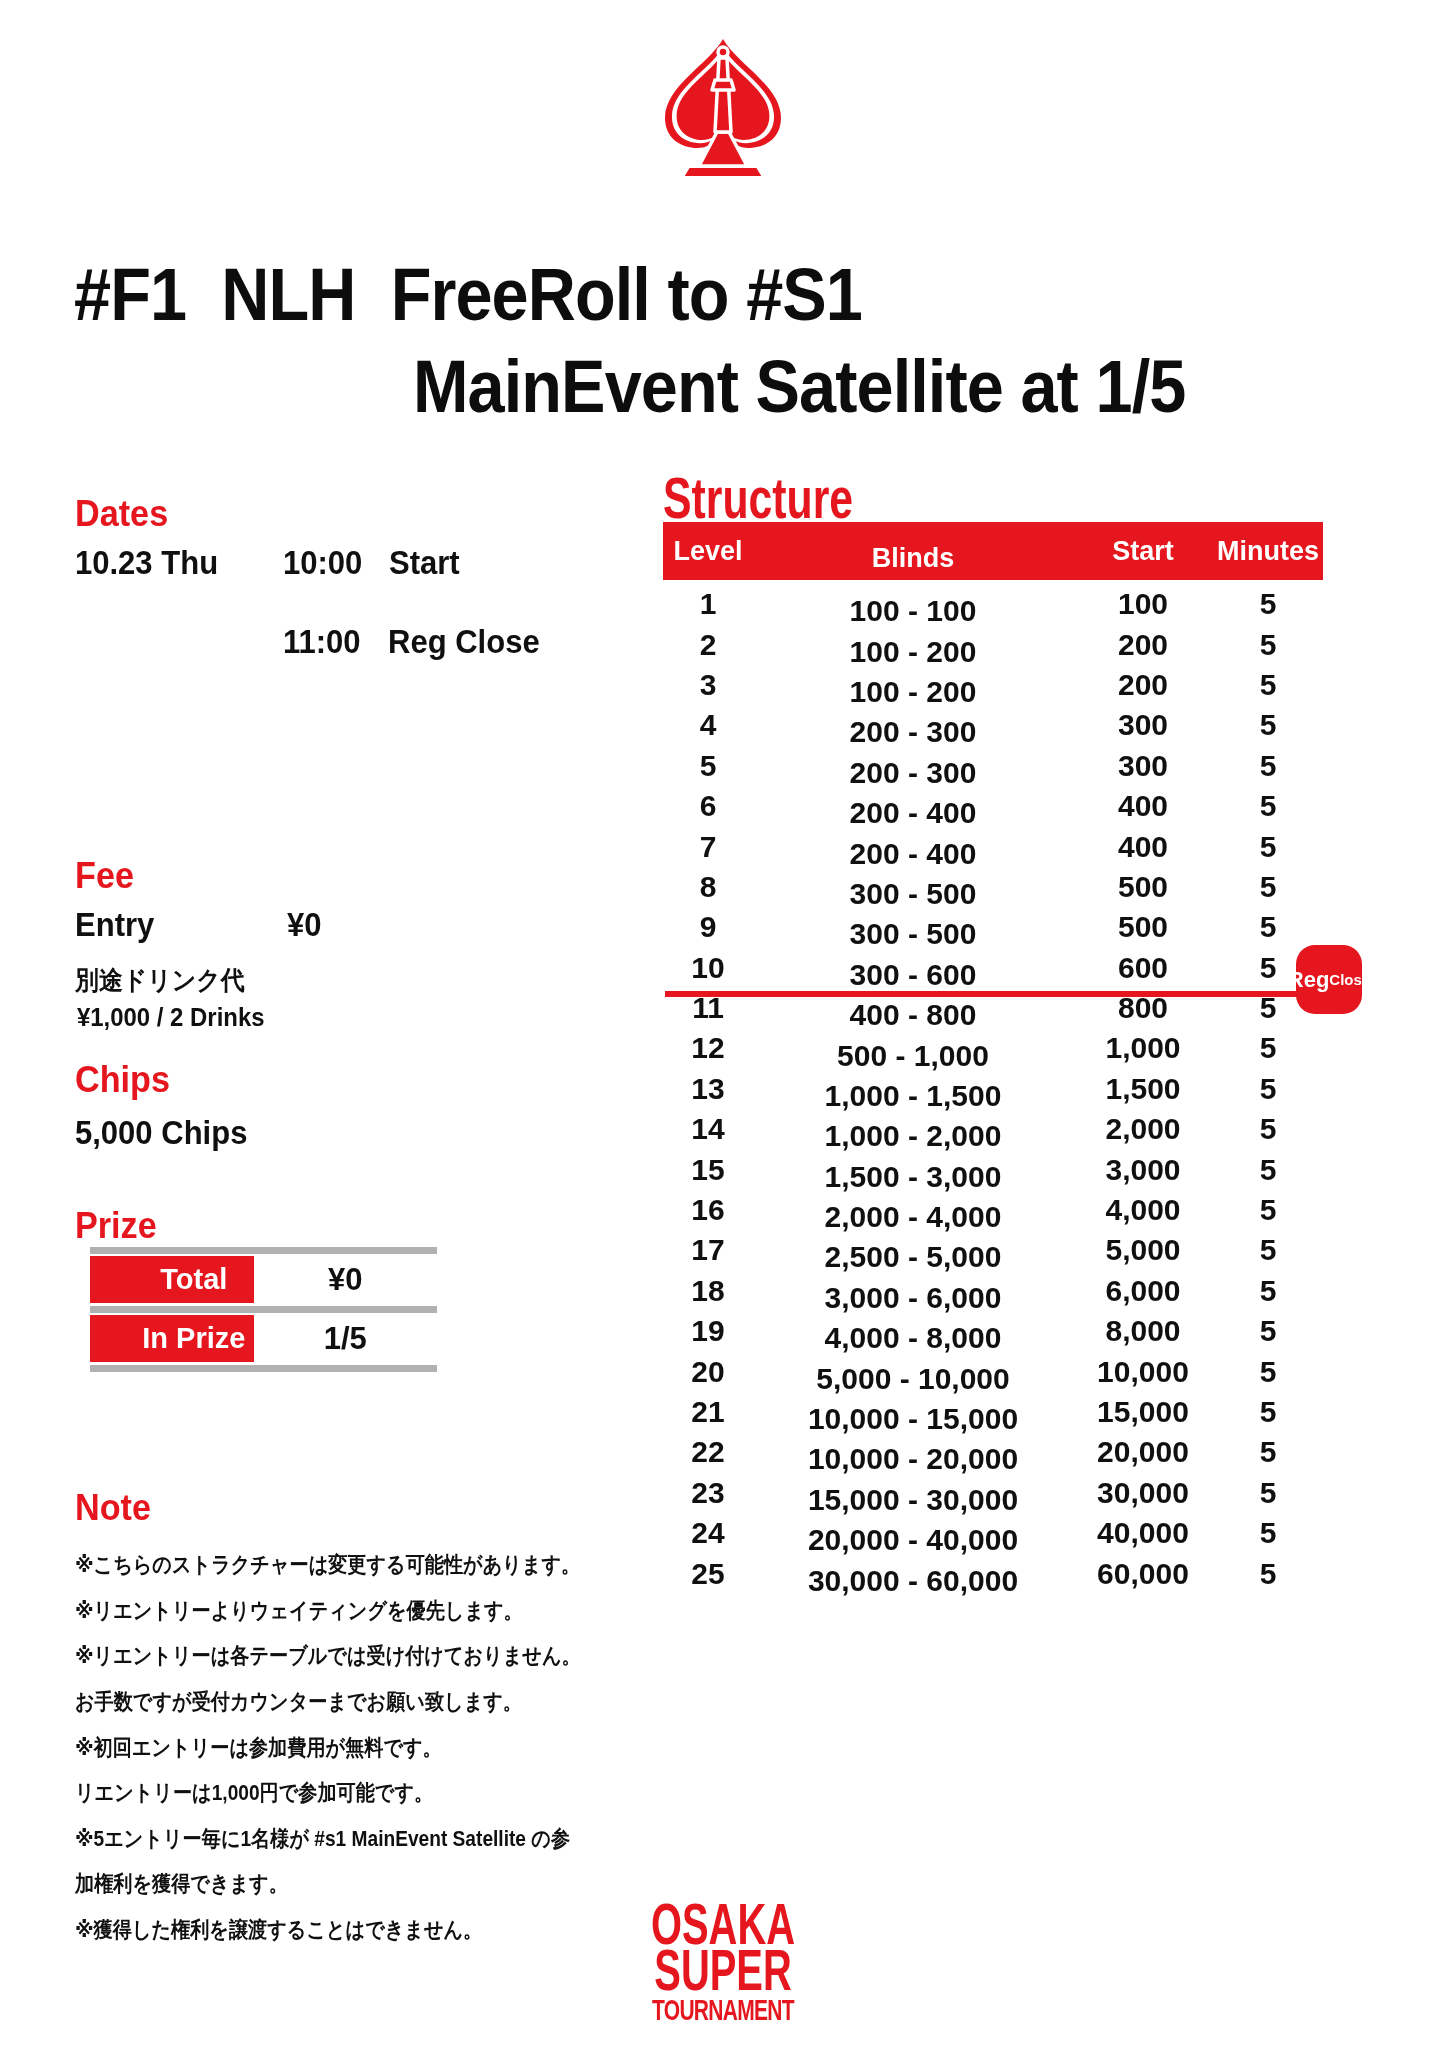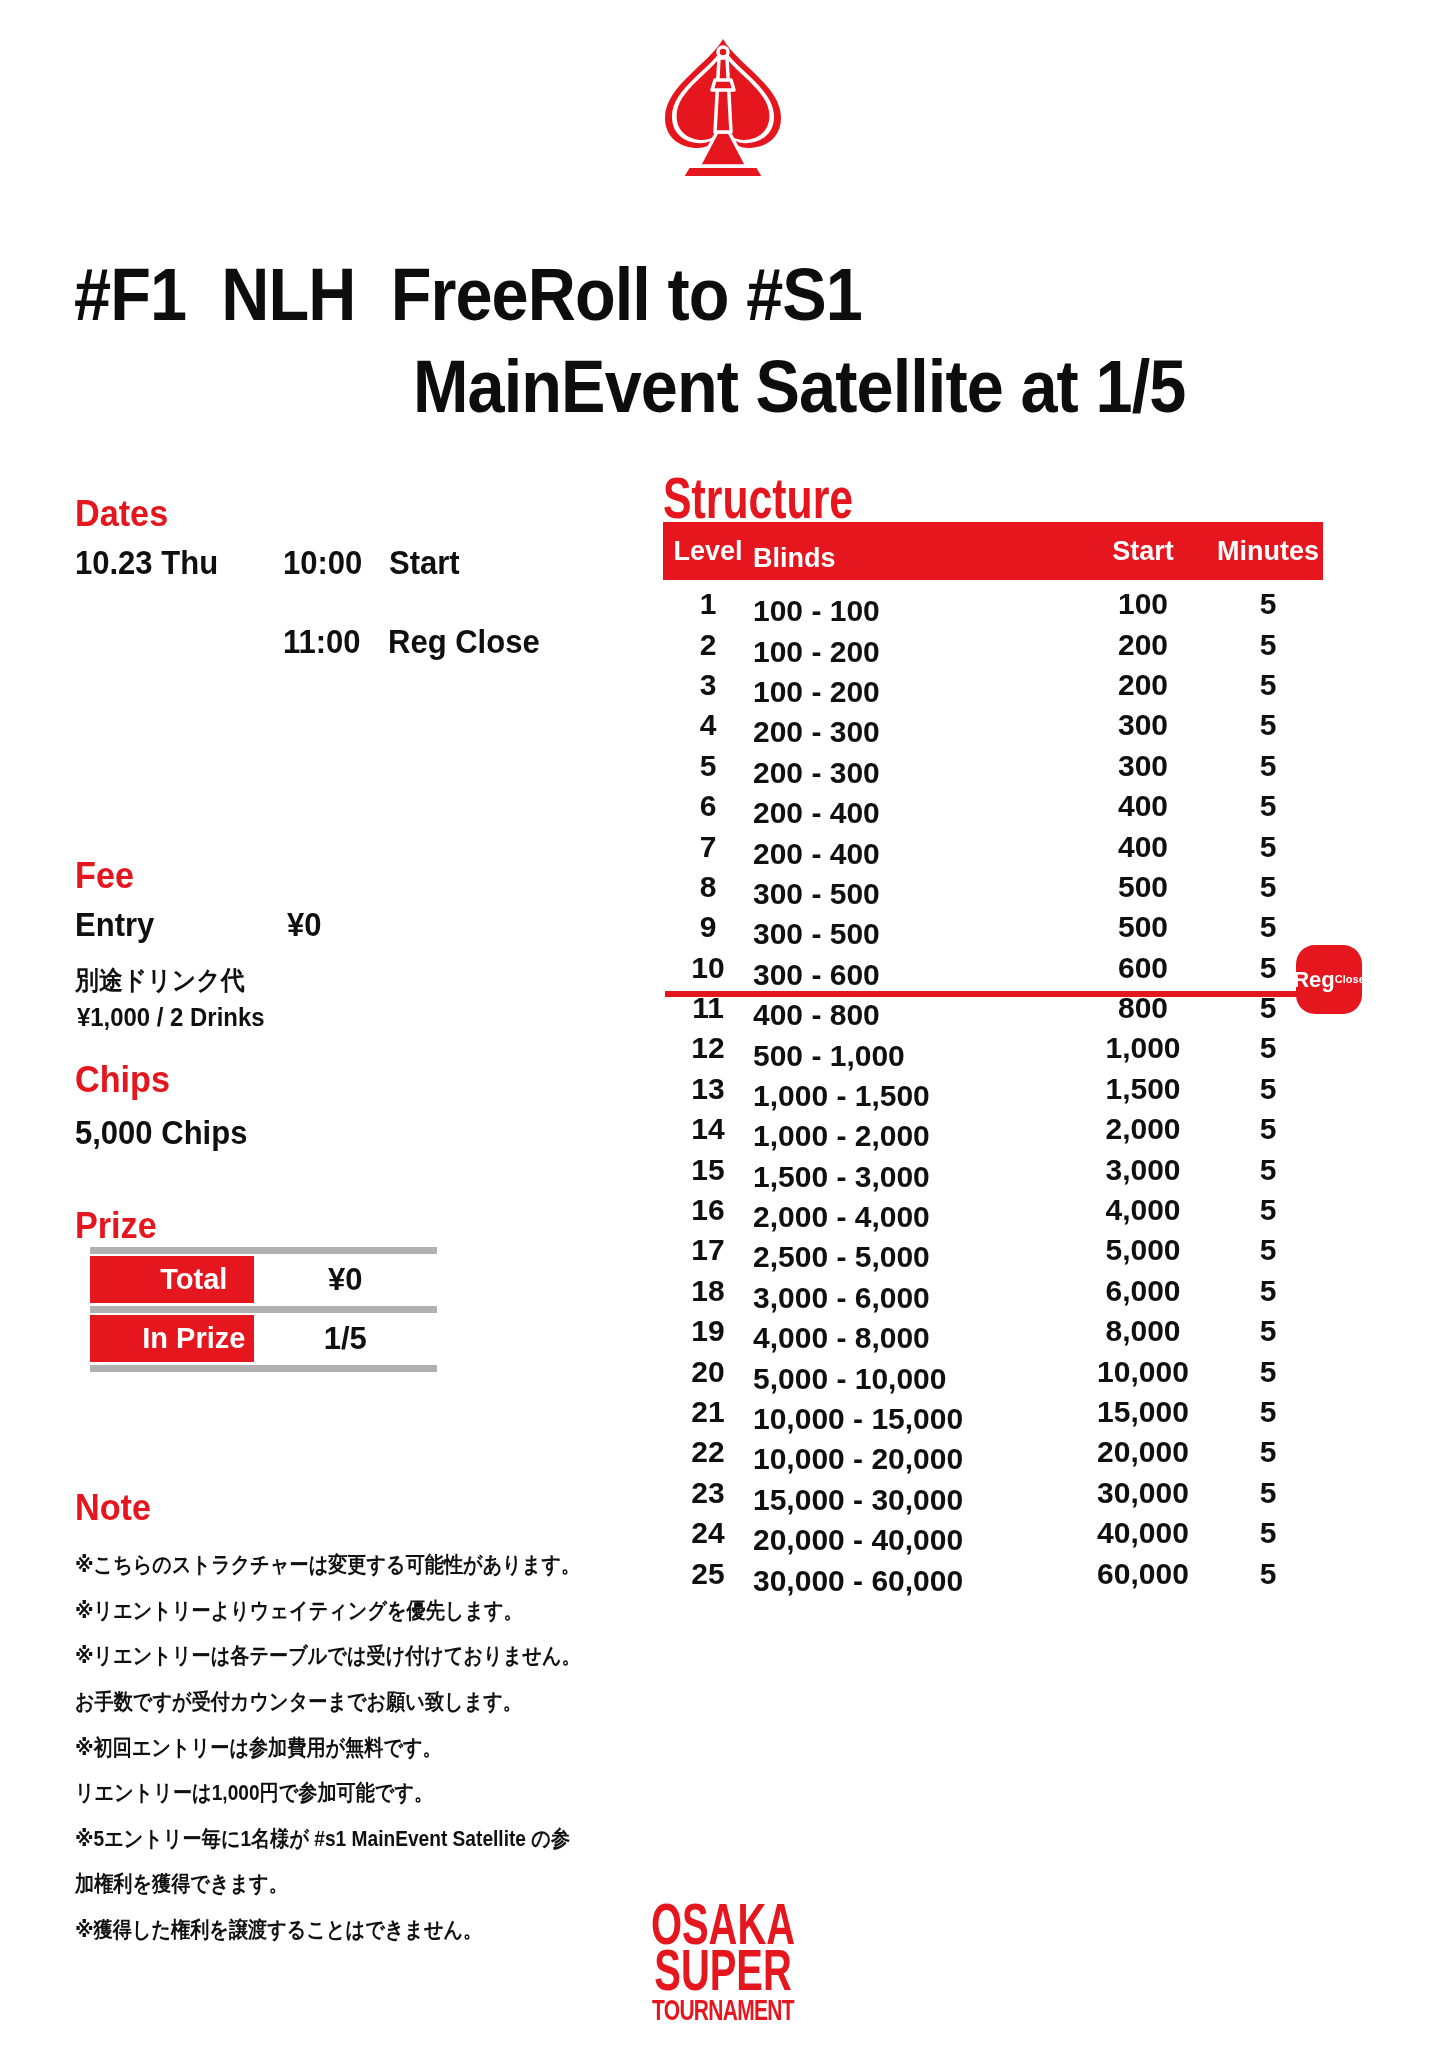--- a/index.html
+++ b/index.html
@@ -85,33 +85,33 @@
   
   .t-head{
     left:663px;top:522px;width:660px;height:58px;
     background:var(--red);color:#ffffff;
     display:flex;align-items:center;
     font-size:27px;
   }
   .t-rows{left:663px;top:584px;width:660px;display:flex;flex-direction:column;}
   .t-row{height:40.4px;display:flex;align-items:center;font-size:30px;}
   .c-level{width:90px;text-align:center;}
-  .c-blinds{width:320px;text-align:left;margin-top:14px;}
+  .c-blinds{width:320px;text-align:center;margin-top:14px;}
   .c-ante{width:140px;text-align:center;}
   .c-minutes{width:110px;text-align:center;}
 
   .reg-line{left:665px;top:991px;width:681px;height:6px;background:var(--red);}
   .reg-badge{
     left:1296px;top:945px;width:66px;height:69px;
     background:var(--red);border-radius:19px;
     display:flex;flex-direction:row;align-items:center;justify-content:center;
     color:#fff;z-index:2;
   }
   .reg-badge .rb1{font-size:22px;line-height:22px;}
-  .reg-badge .rb2{font-size:11px;line-height:15px;}
+  .reg-badge .rb2{font-size:15px;line-height:15px;}
 
   
   .footer{
     left:723px;top:1901px;transform:translateX(-50%);
     text-align:center;color:var(--red);
   }
   .f-big{font-size:57px;line-height:46px;transform:scaleX(0.70);transform-origin:center top;letter-spacing:0px;}
   .f-small{font-size:30px;line-height:34px;transform:scaleX(0.70);transform-origin:center top;letter-spacing:-1px;}
 </style>
 </head>

